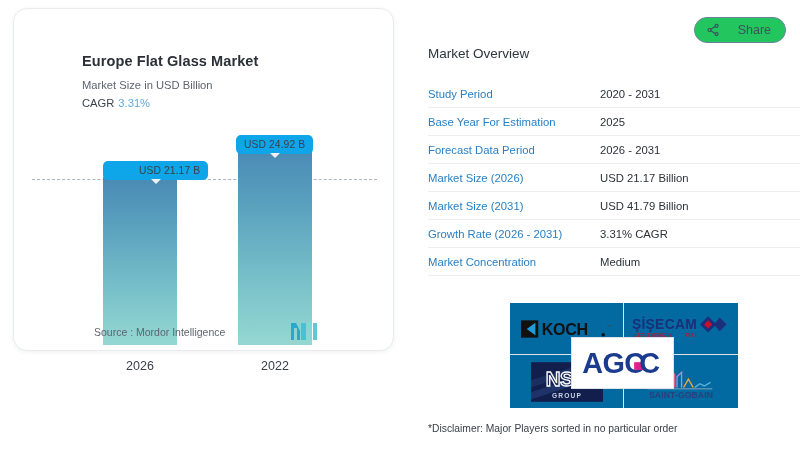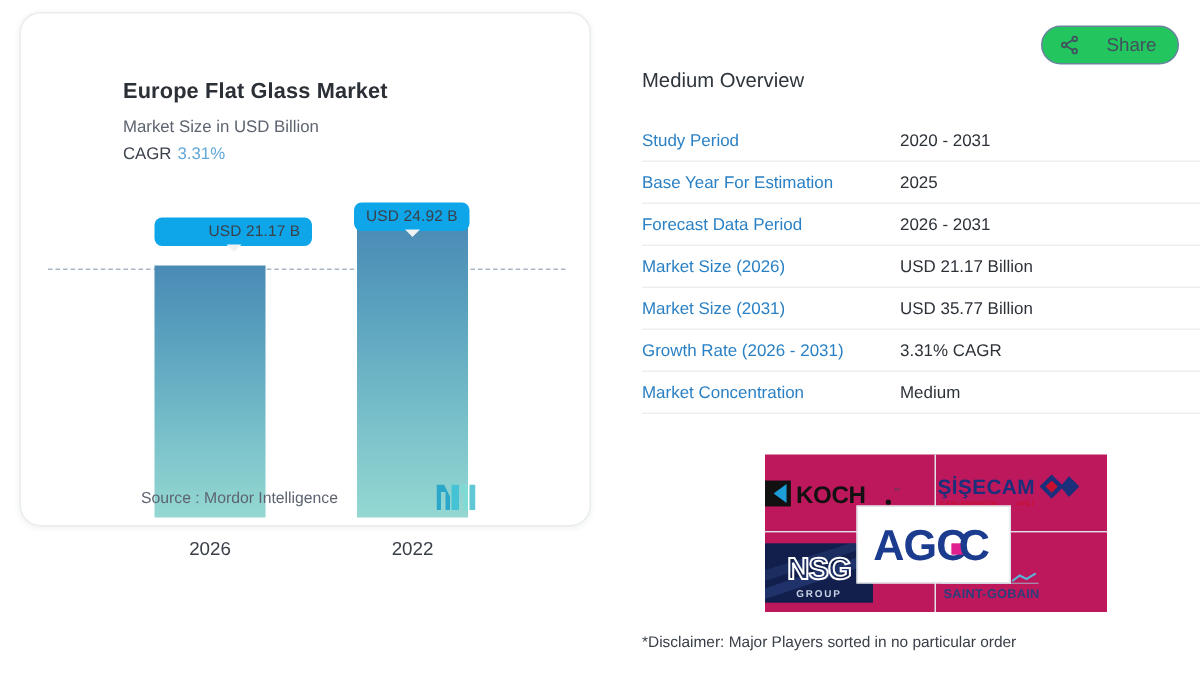--- a/index.html
+++ b/index.html
@@ -66,21 +66,21 @@
   }
   .pill::after {
     content: "";
     position: absolute;
     left: 50%; bottom: -4px; transform: translateX(-50%);
     width: 0; height: 0;
     border-left: 5px solid transparent;
     border-right: 5px solid transparent;
     border-top: 5px solid #f0f1f2;
   }
-  .pill-2026 { left: 89px; top: 136px; padding-left: 36px; }
+  .pill-2026 { left: 89px; top: 152px; padding-left: 36px; }
   .pill-2031 { left: 222px; top: 126px; }
 
   .xlabel {
     position: absolute; bottom: 24px;
     font-size: 12.5px; color: #3a3f48;
     text-align: center; width: 74px;
   }
   .xlabel-2026 { left: 89px; }
   .xlabel-2031 { left: 224px; }
 
@@ -122,22 +122,22 @@
   .tvalue { font-size: 11.3px; color: #2d3239; }
   .trow-players { border-bottom: none; }
 
   
   .logos {
     position: absolute; left: 96px; top: 303px;
     width: 228px; height: 105px;
   }
   .lg-cell {
     position: absolute;
-    display: flex; align-items: center; 
-    background: #be185d;
+    display: flex; align-items: center; justify-content: center;
+    background: #0369a1;
   }
   .lg-koch  { left: 0;    top: 0;    width: 114px; height: 52px; border-right: 1px solid #dfe3e7; border-bottom: 1px solid #dfe3e7; }
   .lg-sise  { left: 114px;top: 0;    width: 114px; height: 52px; border-bottom: 1px solid #dfe3e7; }
   .lg-nsg   { left: 0;    top: 52px; width: 114px; height: 53px; border-right: 1px solid #dfe3e7; }
   .lg-saint { left: 114px;top: 52px; width: 114px; height: 53px; }
   .lg-agc {
     position: absolute; left: 61px; top: 34px;
     width: 103px; height: 52px;
     background: #ffffff;
     border: 1px solid #dfe3e7;
@@ -193,42 +193,42 @@
       <svg width="14" height="14" viewBox="0 0 24 24" fill="none" stroke="#41515f" stroke-width="2" stroke-linecap="round" stroke-linejoin="round">
         <circle cx="18" cy="5" r="2.6"></circle>
         <circle cx="6" cy="12" r="2.6"></circle>
         <circle cx="18" cy="19" r="2.6"></circle>
         <line x1="8.3" y1="10.8" x2="15.7" y2="6.2"></line>
         <line x1="8.3" y1="13.2" x2="15.7" y2="17.8"></line>
       </svg>
       <span>Share</span>
     </div>
 
-    <div class="overview-title">Medium Overview</div>
+    <div class="overview-title">Market Overview</div>
 
     <div class="table">
       <div class="trow">
         <div class="tlabel">Study Period</div>
         <div class="tvalue">2020 - 2031</div>
       </div>
       <div class="trow">
         <div class="tlabel">Base Year For Estimation</div>
         <div class="tvalue">2025</div>
       </div>
       <div class="trow">
         <div class="tlabel">Forecast Data Period</div>
         <div class="tvalue">2026 - 2031</div>
       </div>
       <div class="trow">
         <div class="tlabel">Market Size (2026)</div>
         <div class="tvalue">USD 21.17 Billion</div>
       </div>
       <div class="trow">
         <div class="tlabel">Market Size (2031)</div>
-        <div class="tvalue">USD 35.77 Billion</div>
+        <div class="tvalue">USD 41.79 Billion</div>
       </div>
       <div class="trow">
         <div class="tlabel">Growth Rate (2026 - 2031)</div>
         <div class="tvalue">3.31% CAGR</div>
       </div>
       <div class="trow">
         <div class="tlabel">Market Concentration</div>
         <div class="tvalue">Medium</div>
       </div>
     </div>

